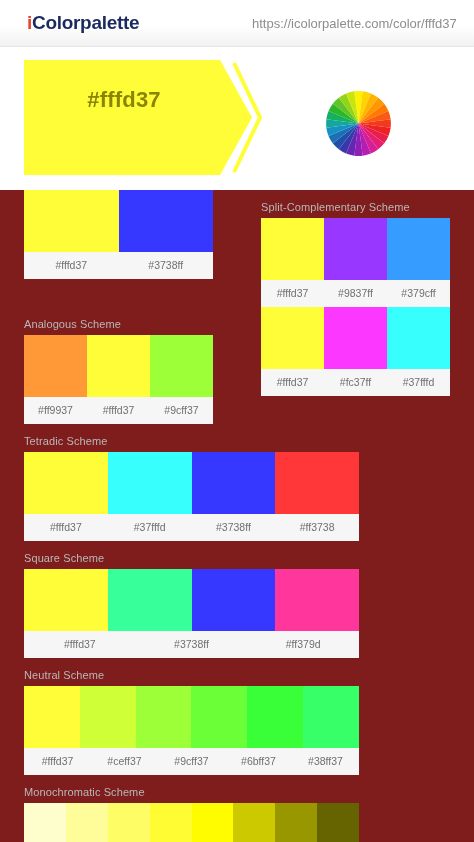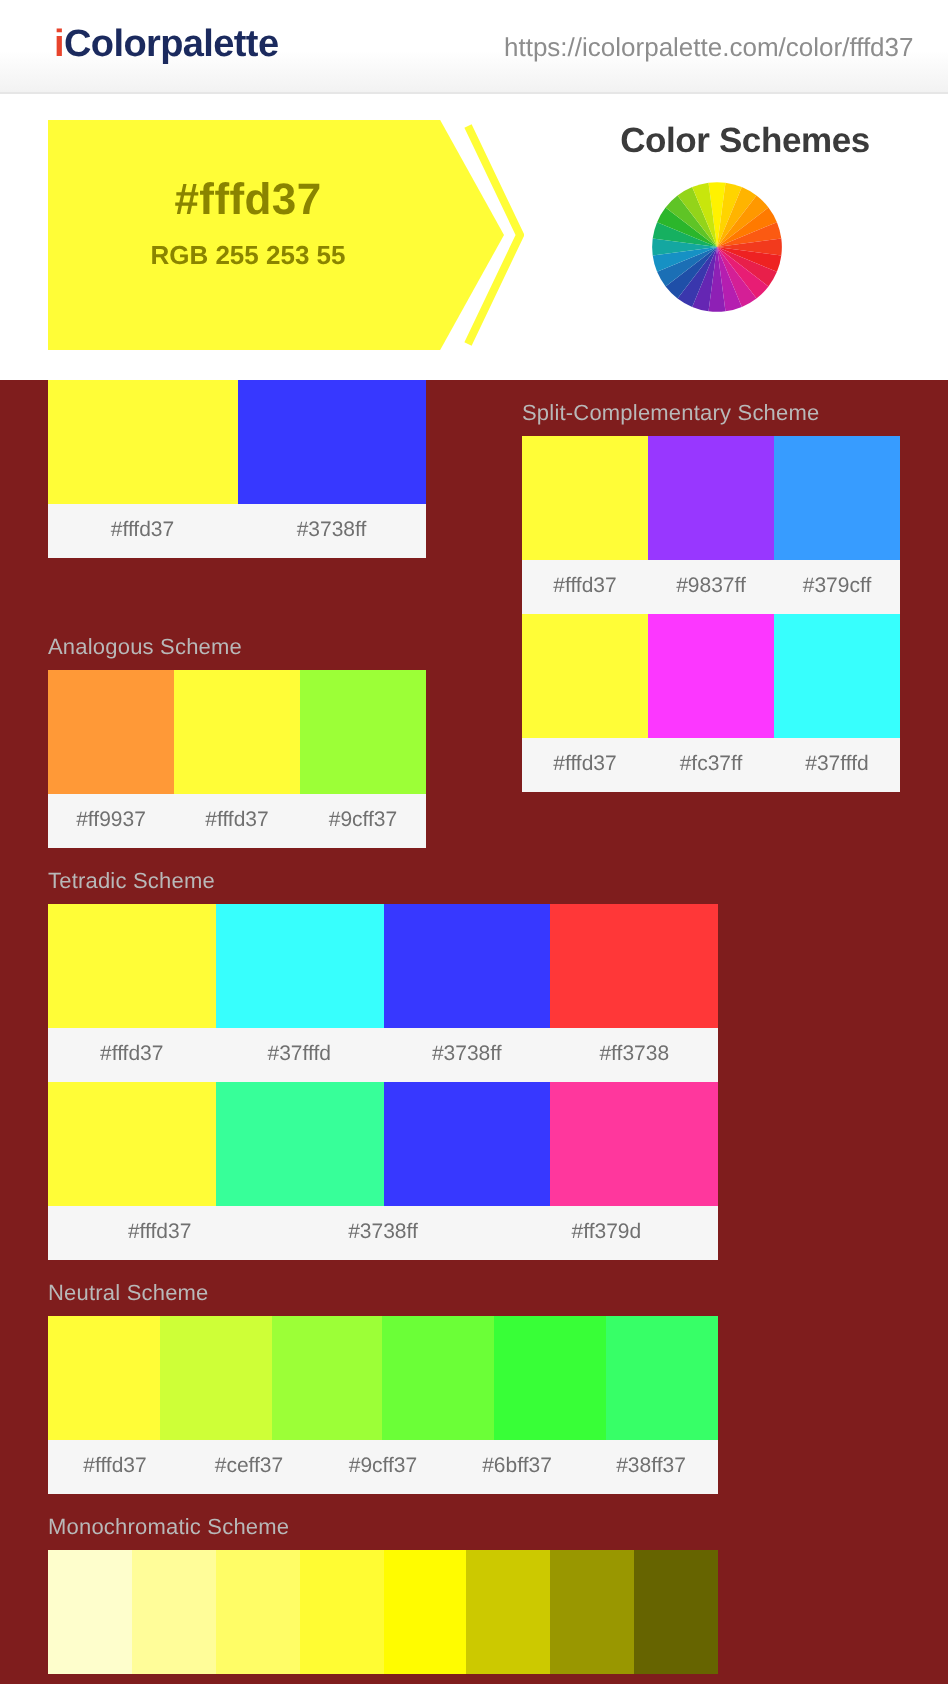--- a/index.html
+++ b/index.html
@@ -129,22 +129,20 @@
   </div>
 
   <div class="hero">
     <div class="hero-arrow"></div>
     <div class="hero-chevron">
       <svg viewBox="0 0 30 115" width="30" height="115" aria-hidden="true">
         <polyline points="2,3 28,57.5 2,112" fill="none" stroke="#fffd37" stroke-width="4"></polyline>
       </svg>
     </div>
     <div class="hero-hex">#fffd37</div>
-    <div class="hero-rgb">RGB 255 253 55</div>
-    <div class="schemes-title">Color Schemes</div>
     <div class="wheel-wrap">
       <svg id="wheel-svg" viewBox="0 0 100 100" aria-hidden="true">
           <circle cx="50" cy="50" r="49.5" fill="#ffffff"></circle>
           <path d="M50,50 L43.865268965657584,3.4020915154309037 A47,47 0 0,1 56.13473103434243,3.402091515430911 Z" fill="#fff200"></path>
           <path d="M50,50 L56.13473103434243,3.402091515430911 A47,47 0 0,1 67.98612132115922,6.577661971969526 Z" fill="#ffd400"></path>
           <path d="M50,50 L67.98612132115922,6.577661971969526 A47,47 0 0,1 78.61178716340987,12.712393006311949 Z" fill="#ffb400"></path>
           <path d="M50,50 L78.61178716340987,12.712393006311949 A47,47 0 0,1 87.28760699368806,21.388212836590128 Z" fill="#ff9800"></path>
           <path d="M50,50 L87.28760699368806,21.388212836590128 A47,47 0 0,1 93.42233802803048,32.01387867884078 Z" fill="#ff7a00"></path>
           <path d="M50,50 L93.42233802803048,32.01387867884078 A47,47 0 0,1 96.59790848456909,43.86526896565758 Z" fill="#fb5a12"></path>
           <path d="M50,50 L96.59790848456909,43.86526896565758 A47,47 0 0,1 96.59790848456909,56.13473103434242 Z" fill="#f23a1d"></path>
@@ -245,20 +243,21 @@
               <div class="lab">#37fffd</div>
               <div class="lab">#3738ff</div>
               <div class="lab">#ff3738</div>
             </div>
           </div>
         </div>
       </div>
       <div class="row ">
         <div class="block full">
           <div class="block-inner">
+            <div class="sec-label">Square Scheme</div>
             <div class="swatches">
               <div class="swatch" style="background: rgb(255, 253, 55);"></div>
               <div class="swatch" style="background: rgb(55, 255, 153);"></div>
               <div class="swatch" style="background: rgb(55, 56, 255);"></div>
               <div class="swatch" style="background: rgb(255, 55, 157);"></div>
             </div>
             <div class="labels">
               <div class="lab">#fffd37</div>
               <div class="lab">#3738ff</div>
               <div class="lab">#ff379d</div>

